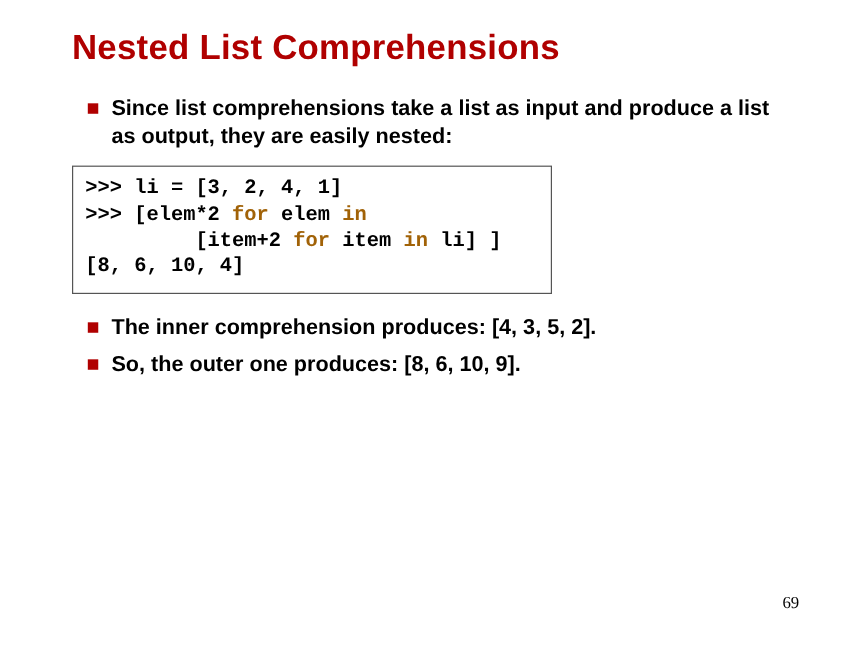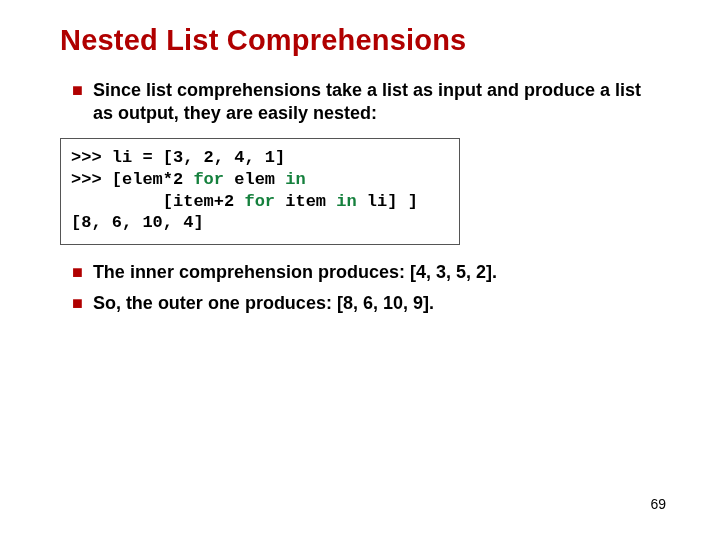--- a/index.html
+++ b/index.html
@@ -5,22 +5,22 @@
   * { margin: 0; padding: 0; box-sizing: border-box; }
   html, body { width: 720px; height: 540px; background: #fff; font-family: Arial, Helvetica, sans-serif; }
   .slide { width: 720px; height: 540px; position: relative; padding: 24px 60px 30px 60px; }
   .title { color: #b00000; font-weight: bold; font-size: 29px; margin-bottom: 22px; letter-spacing: 0.2px; }
   .bullets { margin-left: 12px; }
   .bullet { display: flex; align-items: flex-start; margin-bottom: 8px; }
   .bullet .marker { color: #b00000; font-size: 18px; line-height: 22px; margin-right: 10px; flex-shrink: 0; }
   .bullet .text { color: #000; font-weight: bold; font-size: 18px; line-height: 1.25; }
   .codebox { border: 1px solid #555; padding: 8px 10px 10px 10px; margin: 14px 0 16px 0; width: 400px; }
   .codebox pre { font-family: "Courier New", Courier, monospace; font-size: 17px; font-weight: bold; line-height: 1.28; white-space: pre; color: #000; }
-  .codebox pre .kw { color: #15803d; }
-  .pagenum { position: absolute; right: 54px; bottom: 28px; font-size: 14px; color: #000; }
+  .codebox pre .kw { color: #a16207; }
+  .pagenum { position: absolute; right: 54px; bottom: 28px; font-size: 14px; color: #000; font-family: Liberation Serif, serif; }
 </style>
 </head>
 <body>
 
 <div class="slide">
 
   <div class="title">Nested List Comprehensions</div>
 
   <div class="bullets">
     <div class="bullet">

